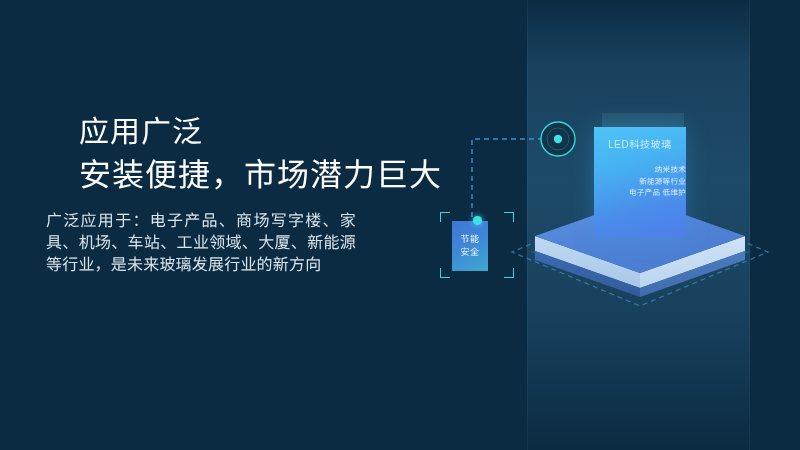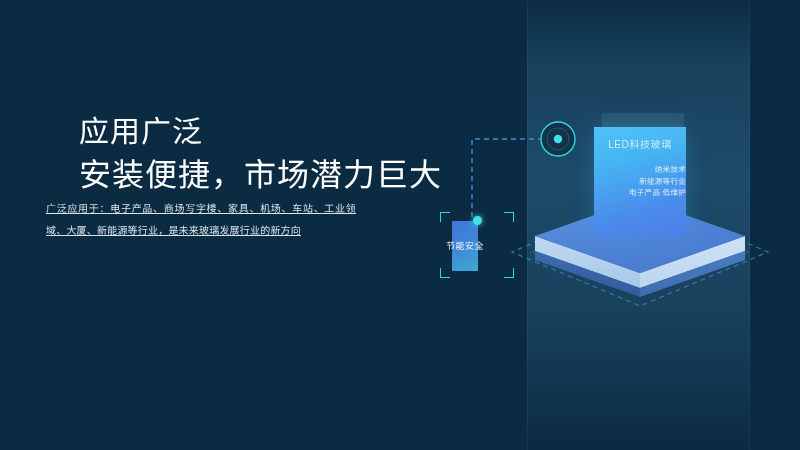--- a/index.html
+++ b/index.html
@@ -51,27 +51,27 @@
     color: #ffffff;
     font-weight: 400;
     letter-spacing: 1px;
     white-space: nowrap;
     margin-left: 33px;
   }
   .title-1 { font-size: 30px; line-height: 40px; }
   .title-2 { font-size: 32px; line-height: 46px; }
 
   .body-text {
+    margin-top: 12px;
     width: 310px;
     color: #d8e3ea;
-    font-size: 10px;
+    font-size: 16px;
     line-height: 22px;
     letter-spacing: 0.2px;
     text-align: justify;
-    text-decoration: underline;
   }
 
   
   .illus {
     position: absolute;
     left: 0;
     top: 0;
     width: 800px;
     height: 450px;
     pointer-events: none;
@@ -128,25 +128,25 @@
     position: absolute;
     left: 440px;
     top: 212px;
     width: 74px;
     height: 66px;
   }
   .tag-card {
     position: absolute;
     left: 12px;
     top: 9px;
-    width: 26px;
+    width: 36px;
     height: 50px;
     background: linear-gradient(150deg, #3f76d6 0%, #3f86d8 45%, #3fa9cf 100%);
     display: flex;
-    flex-direction: row;
+    flex-direction: column;
     align-items: center;
     justify-content: center;
   }
   .tag-line {
     font-size: 9px;
     line-height: 13px;
     color: #eaf6ff;
     letter-spacing: 0.5px;
     white-space: nowrap;
   }

